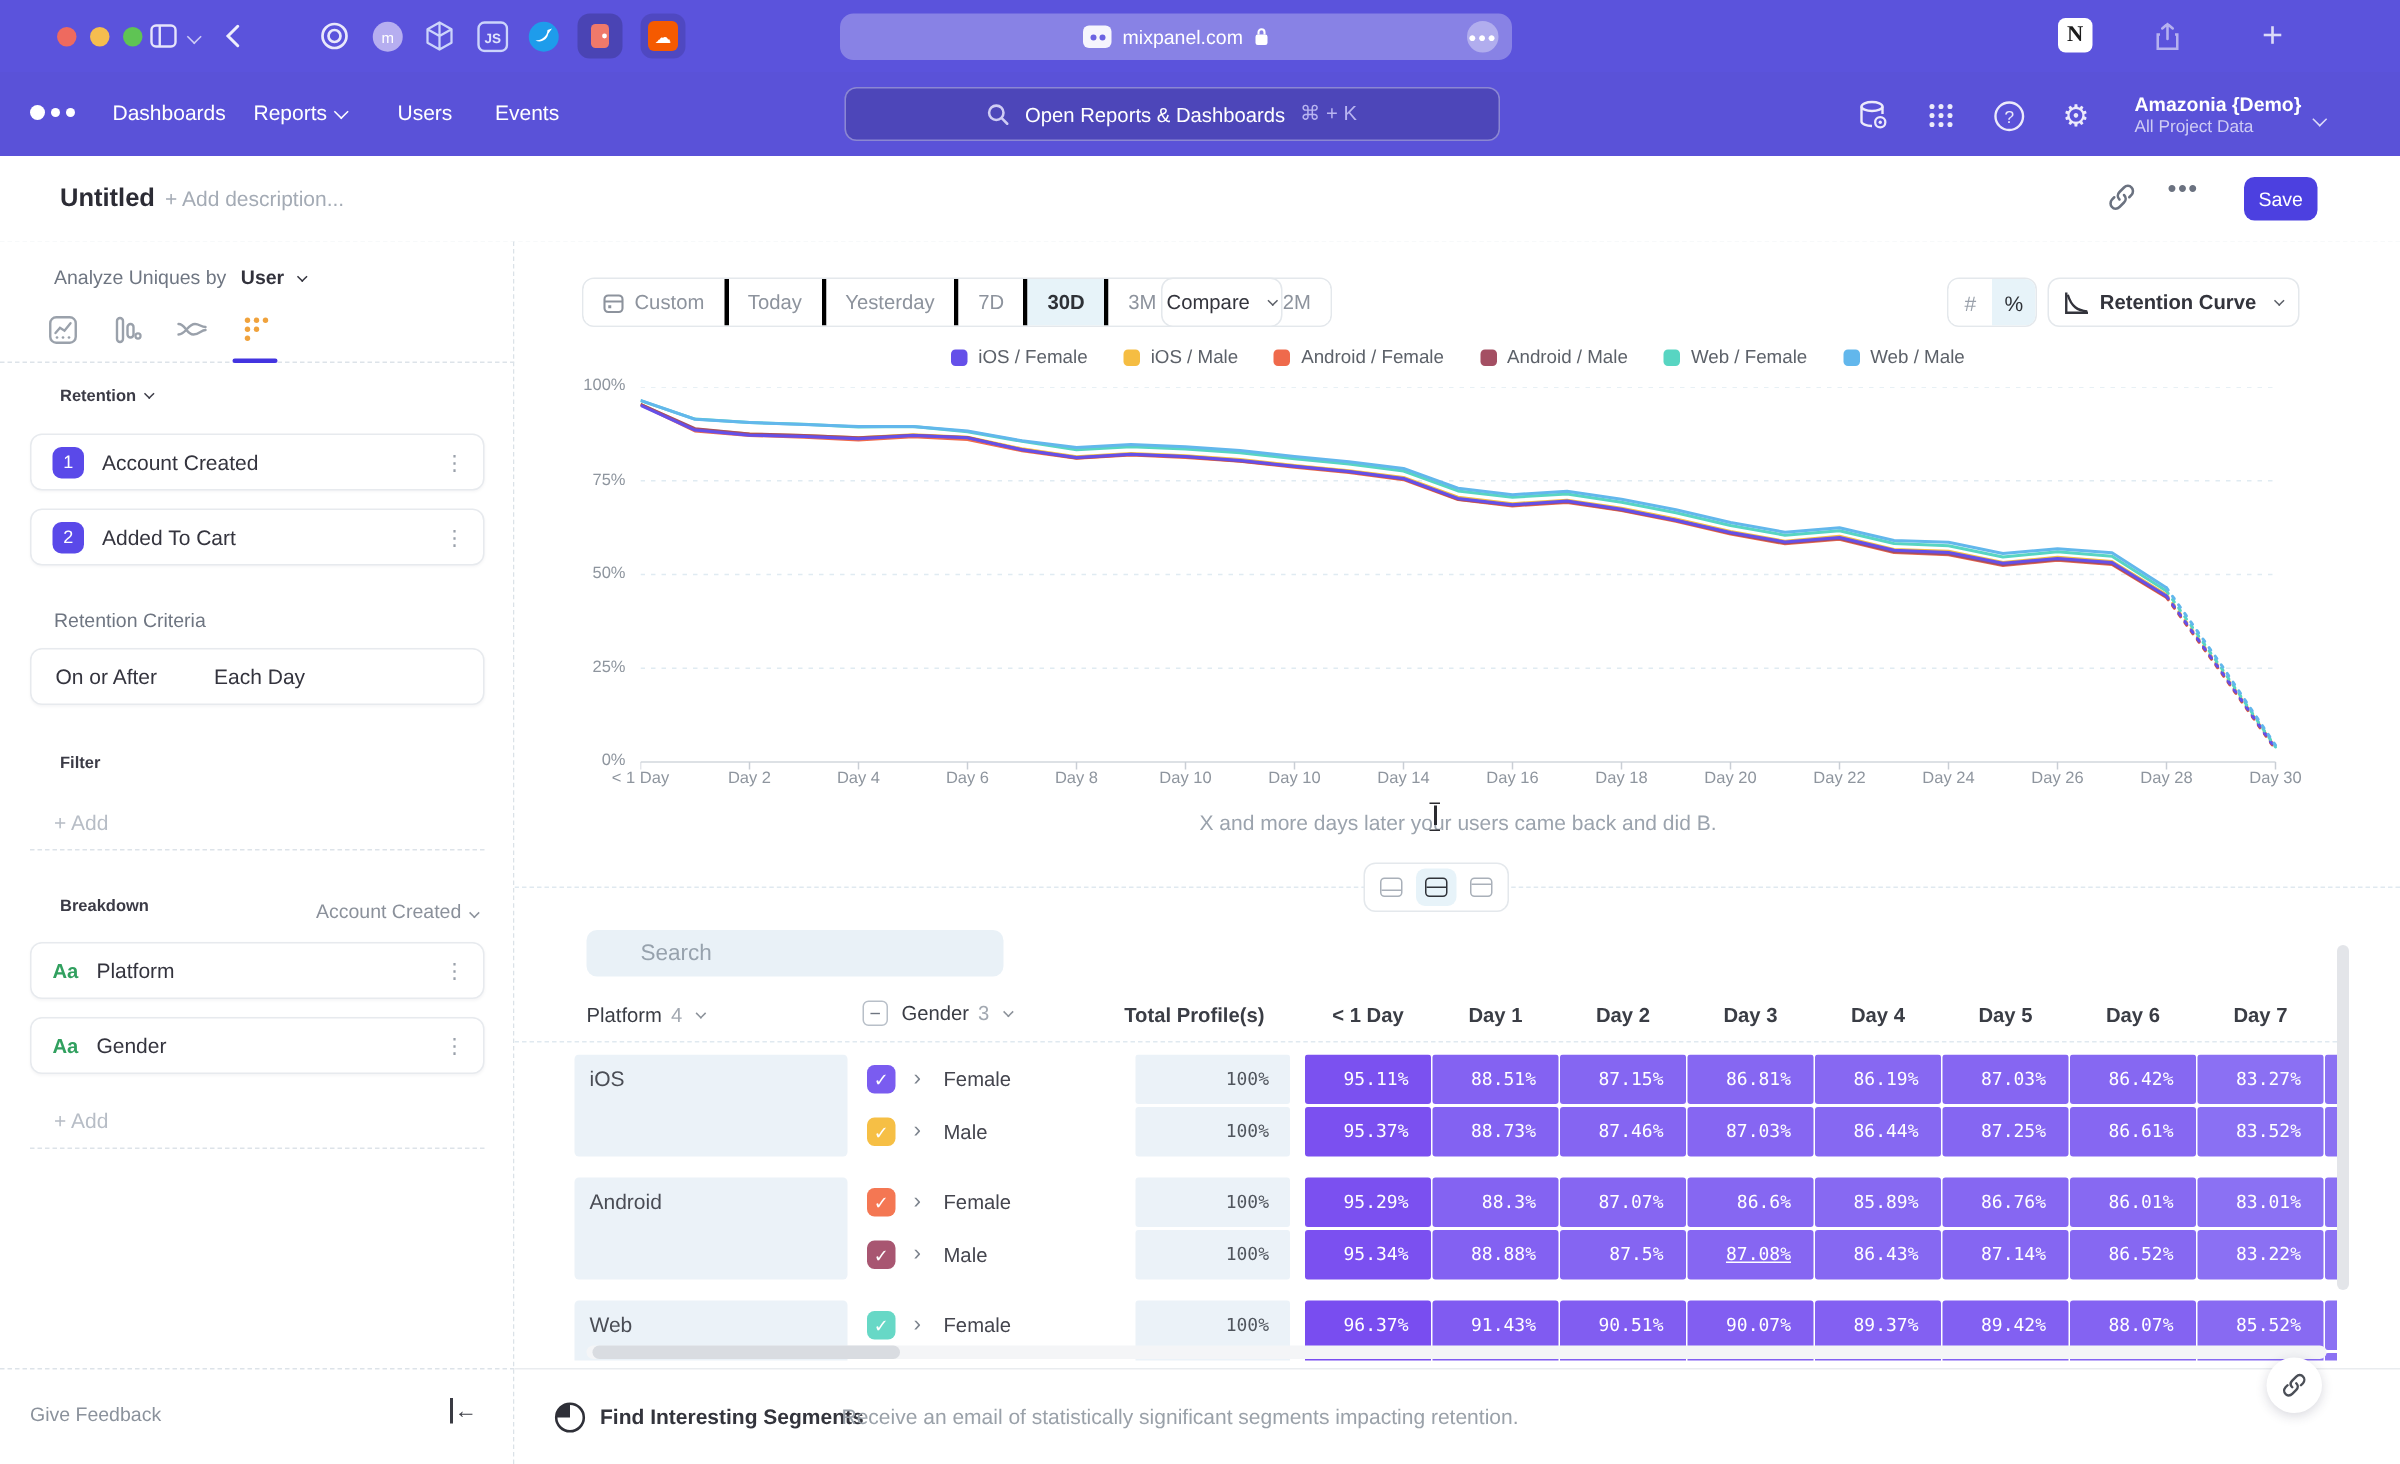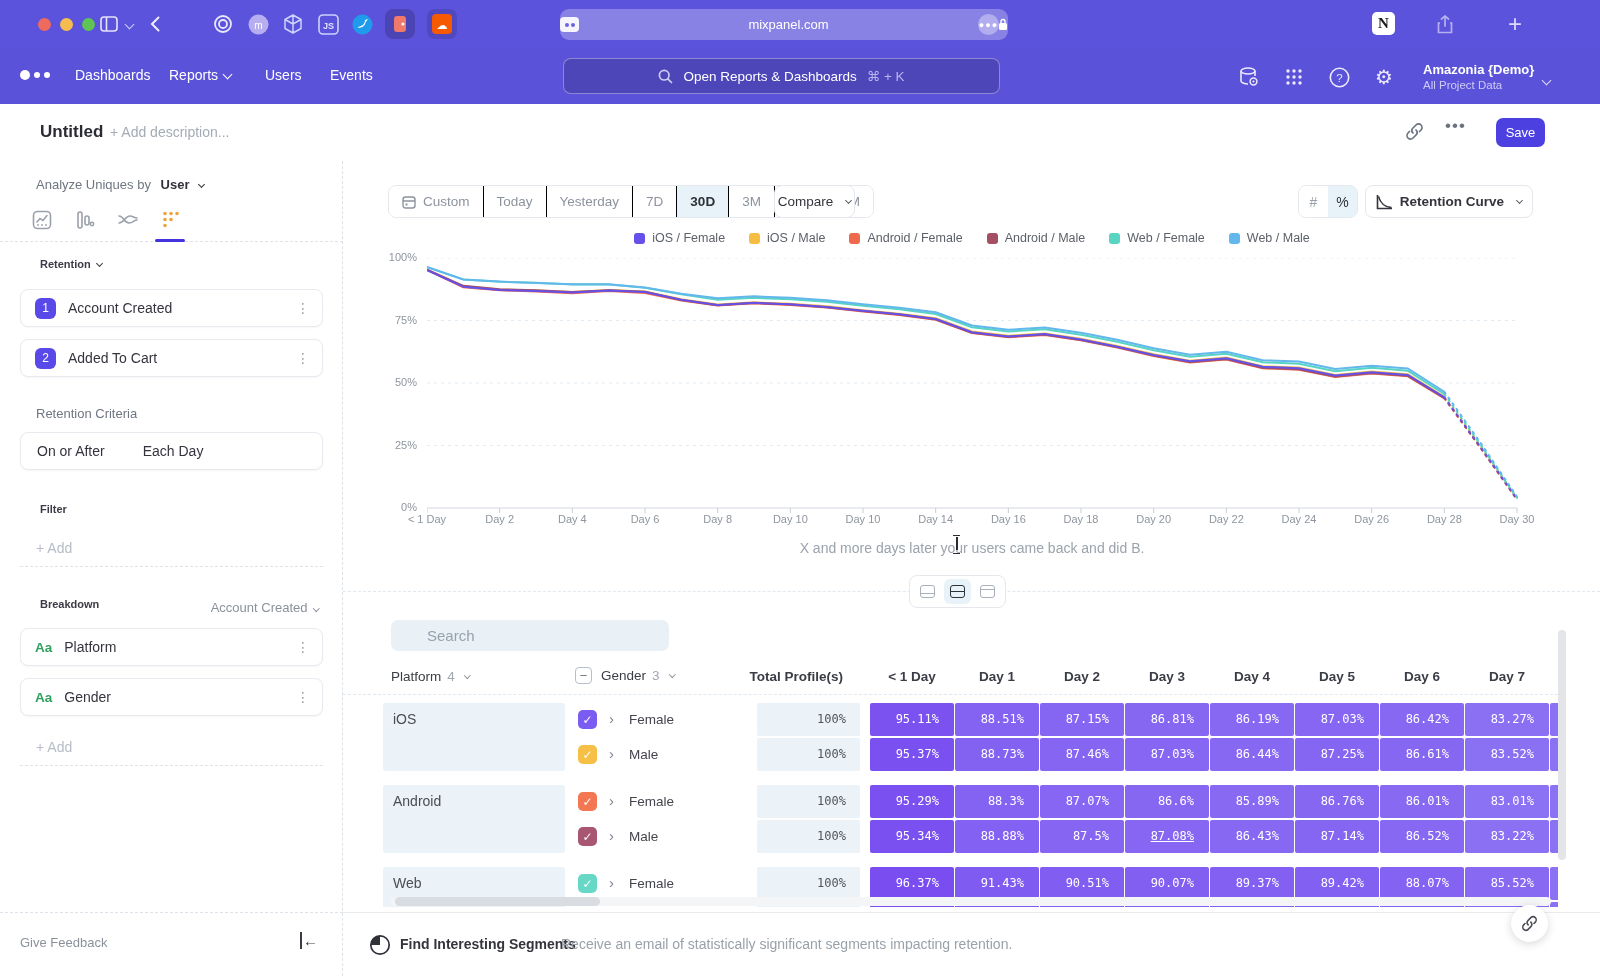--- a/index.html
+++ b/index.html
@@ -3,21 +3,21 @@
 <meta charset="utf-8">
 <style>
   * { margin:0; padding:0; box-sizing:border-box; }
   html,body { width:1600px; height:976px; overflow:hidden; background:#fff;
     font-family:"Liberation Sans","DejaVu Sans",sans-serif; }
 
   
   #browser-bar { position:absolute; left:0; top:0; width:1600px; height:48px; background:#5b53dc; }
   .tl { position:absolute; top:18px; width:13px; height:13px; border-radius:50%; }
   .chrome-ic { position:absolute; top:12px; height:24px; display:flex; align-items:center; justify-content:center; color:#dcdaf8; font-size:15px; }
-  #url-bar { position:absolute; left:560px; top:9px; width:448px; height:31px; background:rgba(255,255,255,0.28); border-radius:9px; display:flex; align-items:center; justify-content:space-between; color:#fff; font-size:13px; gap:7px; }
+  #url-bar { position:absolute; left:560px; top:9px; width:448px; height:31px; background:rgba(255,255,255,0.28); border-radius:9px; display:flex; align-items:center; justify-content:center; color:#fff; font-size:13px; gap:7px; }
   #url-fav { width:19px; height:15px; background:rgba(255,255,255,0.92); border-radius:4px; display:flex; align-items:center; justify-content:center; gap:2px; }
   #url-fav i { width:4px; height:4px; border-radius:50%; background:#6c63e2; }
   #url-more { position:absolute; right:9px; top:5px; width:21px; height:21px; border-radius:50%; background:rgba(255,255,255,0.35); color:#fff; font-size:9px; letter-spacing:1px; display:flex; align-items:center; justify-content:center; }
   #notion-ic { position:absolute; left:1372px; top:12px; width:23px; height:23px; background:#fff; border-radius:5px; color:#1b1b1b; font-family:"Liberation Serif",serif; font-weight:bold; font-size:15px; display:flex; align-items:center; justify-content:center; }
 
   
   #nav { position:absolute; left:0; top:48px; width:1600px; height:56px; background:#5a52d8; }
   #logo { position:absolute; left:20px; top:22px; display:flex; align-items:center; gap:4px; }
   #logo i { background:#fff; border-radius:50%; display:block; }
   .nav-item { position:absolute; top:19px; color:#fff; font-size:14px; }
@@ -56,21 +56,21 @@
   #tab-underline { position:absolute; left:155px; top:38px; width:30px; height:3px; background:#4334e0; border-radius:2px; }
   #side-foot { position:absolute; left:0; top:751px; width:343px; height:64px; border-top:1px dashed #dde3e9; }
   #feedback { position:absolute; left:20px; top:22px; font-size:13px; color:#8b929c; }
   #collapse { position:absolute; left:300px; top:19px; font-size:15px; color:#3a3b43; border-right:0; }
   #collapse b { font-weight:normal; border-left:2px solid #3a3b43; padding-left:1px; }
 
   
   #main { position:absolute; left:343px; top:161px; width:1257px; height:751px; background:#fff; overflow:hidden; }
 
   #range-group { position:absolute; left:45px; top:24px; height:33px; display:flex; border:1px solid #e4e8ec; border-radius:8px; overflow:hidden; background:#fff; }
-  .rangebtn { border:none; background:#fff; font-family:inherit; font-size:13.5px; color:#8d939d; padding:0 13px; border-right:1px solid #000000; display:flex; align-items:center; gap:7px; }
+  .rangebtn { border:none; background:#fff; font-family:inherit; font-size:13.5px; color:#8d939d; padding:0 13px; border-right:3px solid #000000; display:flex; align-items:center; gap:7px; }
   .rangebtn:last-child { border-right:none; }
   .rangebtn.sel { background:#e7f3f9; color:#2e3137; font-weight:bold; }
   .ctl-btn { position:absolute; top:24px; height:33px; background:#fff; border:1px solid #e4e8ec; border-radius:8px; font-family:inherit; font-size:13.5px; color:#33343c; display:flex; align-items:center; justify-content:center; gap:7px; }
   #compare-btn { left:431px; width:81px; }
   #hashpct { position:absolute; left:955px; top:24px; height:33px; display:flex; border:1px solid #e4e8ec; border-radius:8px; overflow:hidden; }
   #hashpct div { width:29px; display:flex; align-items:center; justify-content:center; font-size:14px; color:#9aa1ab; background:#fff; }
   #hashpct .sel { background:#e7f3f9; color:#2e3137; }
   #charttype-btn { left:1022px; width:168px; font-weight:bold; }
 
   #legend { position:absolute; left:84px; top:70px; width:1090px; display:flex; justify-content:center; gap:24px; }

